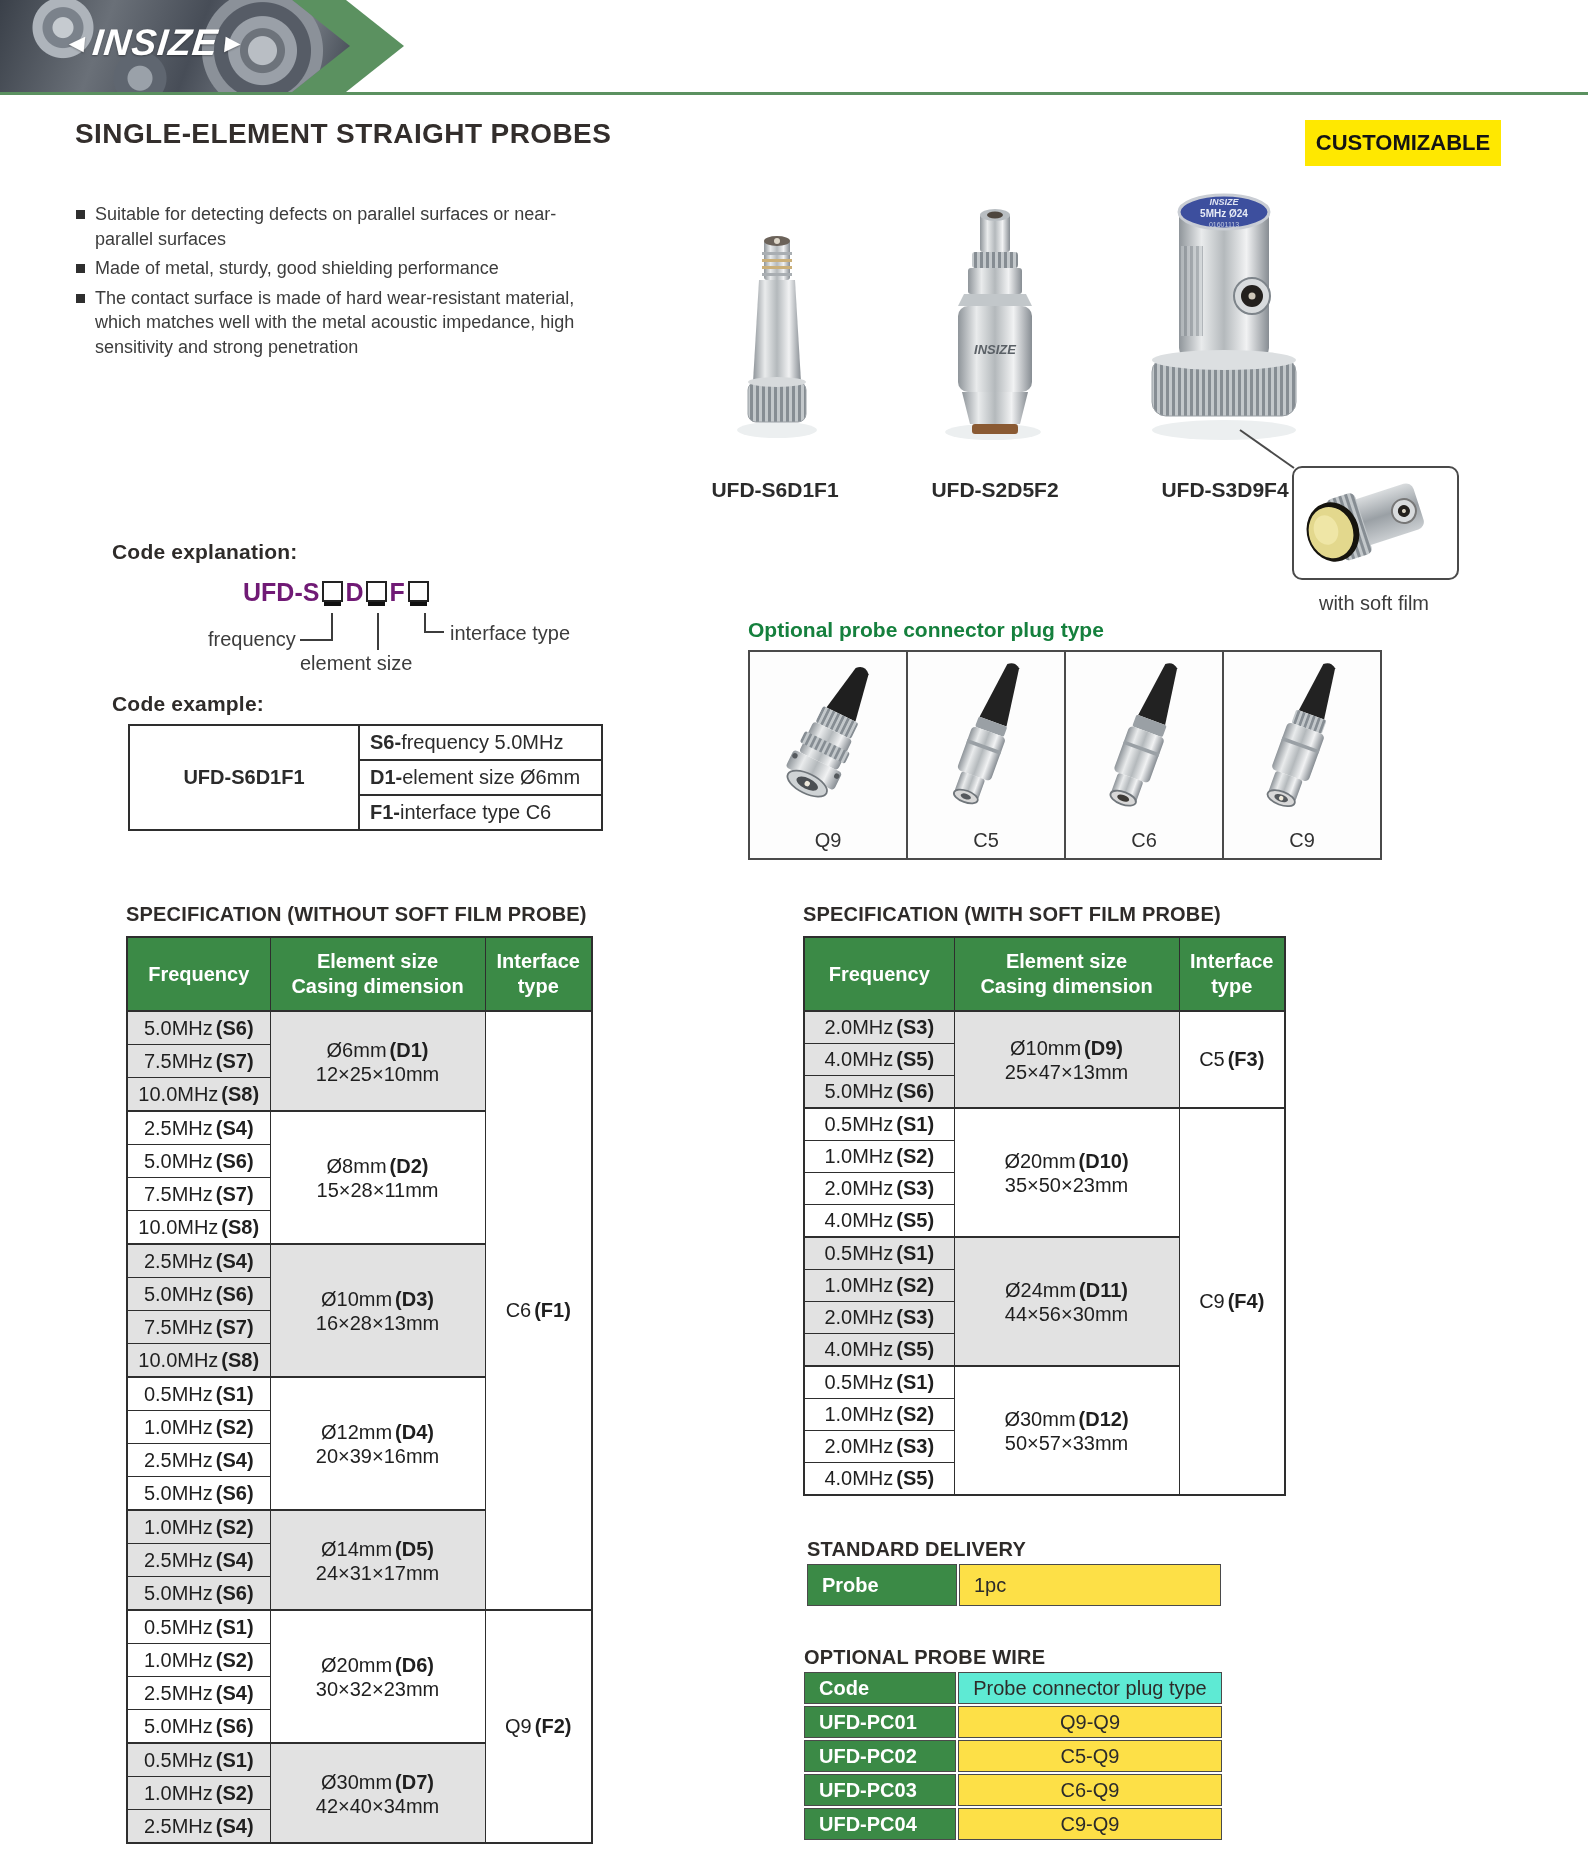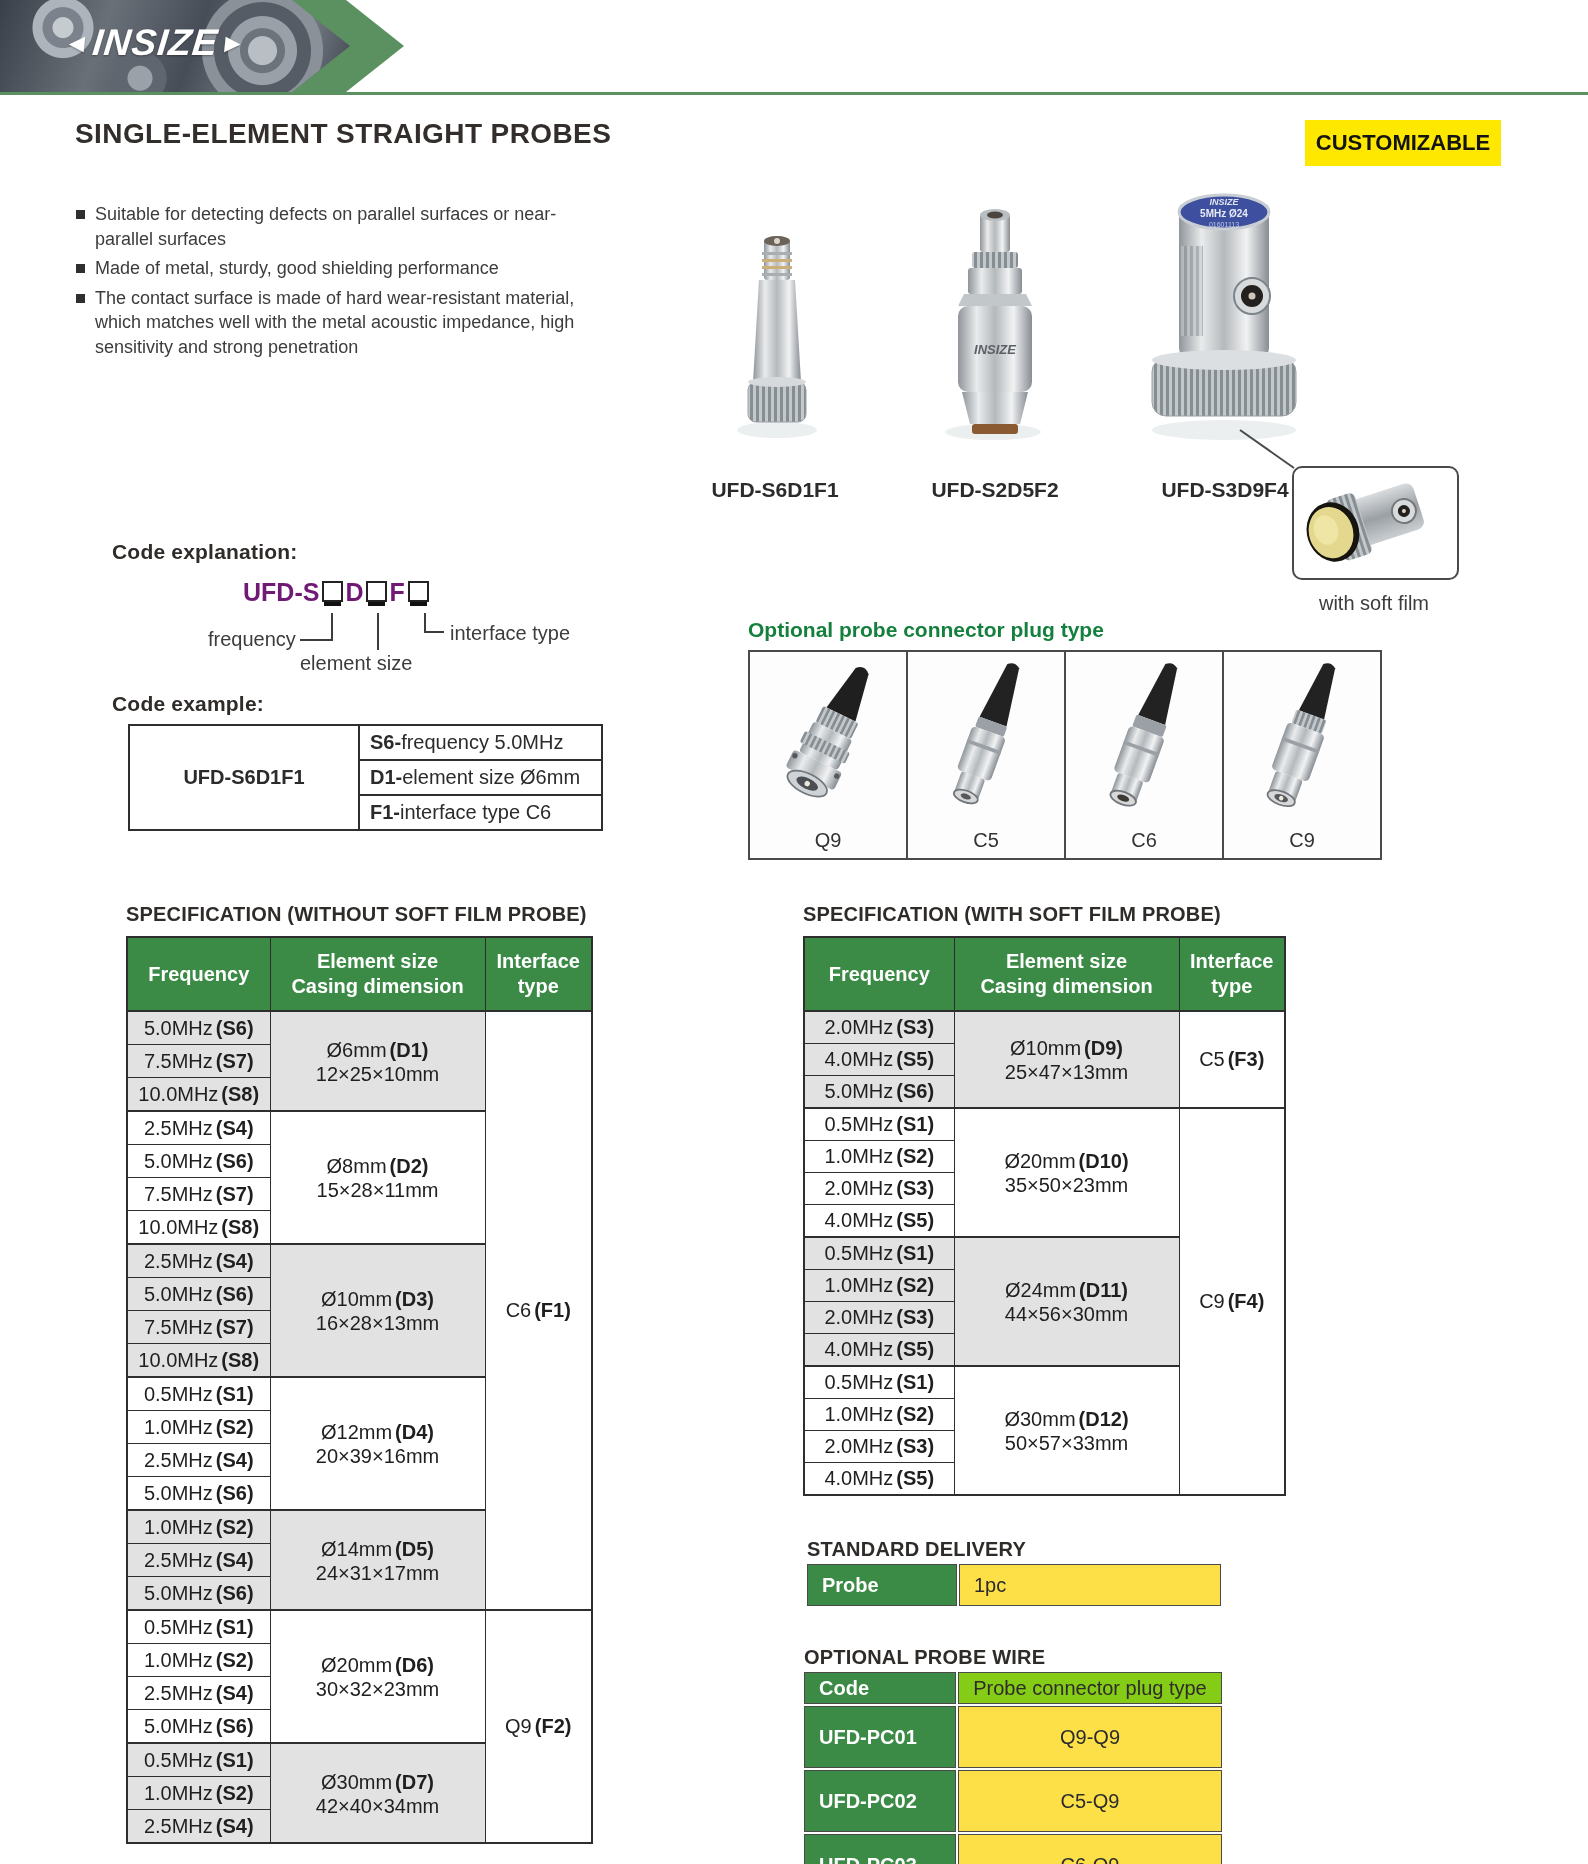--- a/index.html
+++ b/index.html
@@ -59,23 +59,23 @@
   tr.gs td{border-top-width:2px;}
   td.el .el1{line-height:1.3;}
   td.itf{background:#fff;}
   .fq b, .el b, .itf b{margin-left:3px;font-weight:bold;}
 
   
   table.mini{border-collapse:separate;border-spacing:2px;table-layout:fixed;}
   table.mini td{border:1px solid #4a4a4a;font-size:20px;height:40px;padding:0 0 0 14px;text-align:left;}
   td.greencell{background:#3b8a46;color:#fff;font-weight:bold;}
   td.graycell{background:#fde047;color:#2b2b2b;}
-  td.graycell.ctr{text-align:center;padding:15px;}
+  td.graycell.ctr{text-align:center;padding:0;}
   table.wire td{height:30px;}
-  table.wire td.hdrgray{background:#84cc16;text-align:center;padding:0;}
+  table.wire td.hdrgray{background:#5eead4;text-align:center;padding:0;}
 
   
   .codeform{position:absolute;left:243px;top:578px;display:flex;align-items:flex-start;
             font-size:25px;font-weight:bold;color:#701a75;}
   .cbox{display:inline-block;width:17px;height:17px;border:2.5px solid #222;margin:3px 2px 0 3px;
         box-shadow:0 6px 0 -2px #111;}
   .diagram-label{position:absolute;font-size:20px;color:#3c3c3c;}
 
   
   table.cex{position:absolute;left:128px;top:724px;border-collapse:collapse;table-layout:fixed;}

